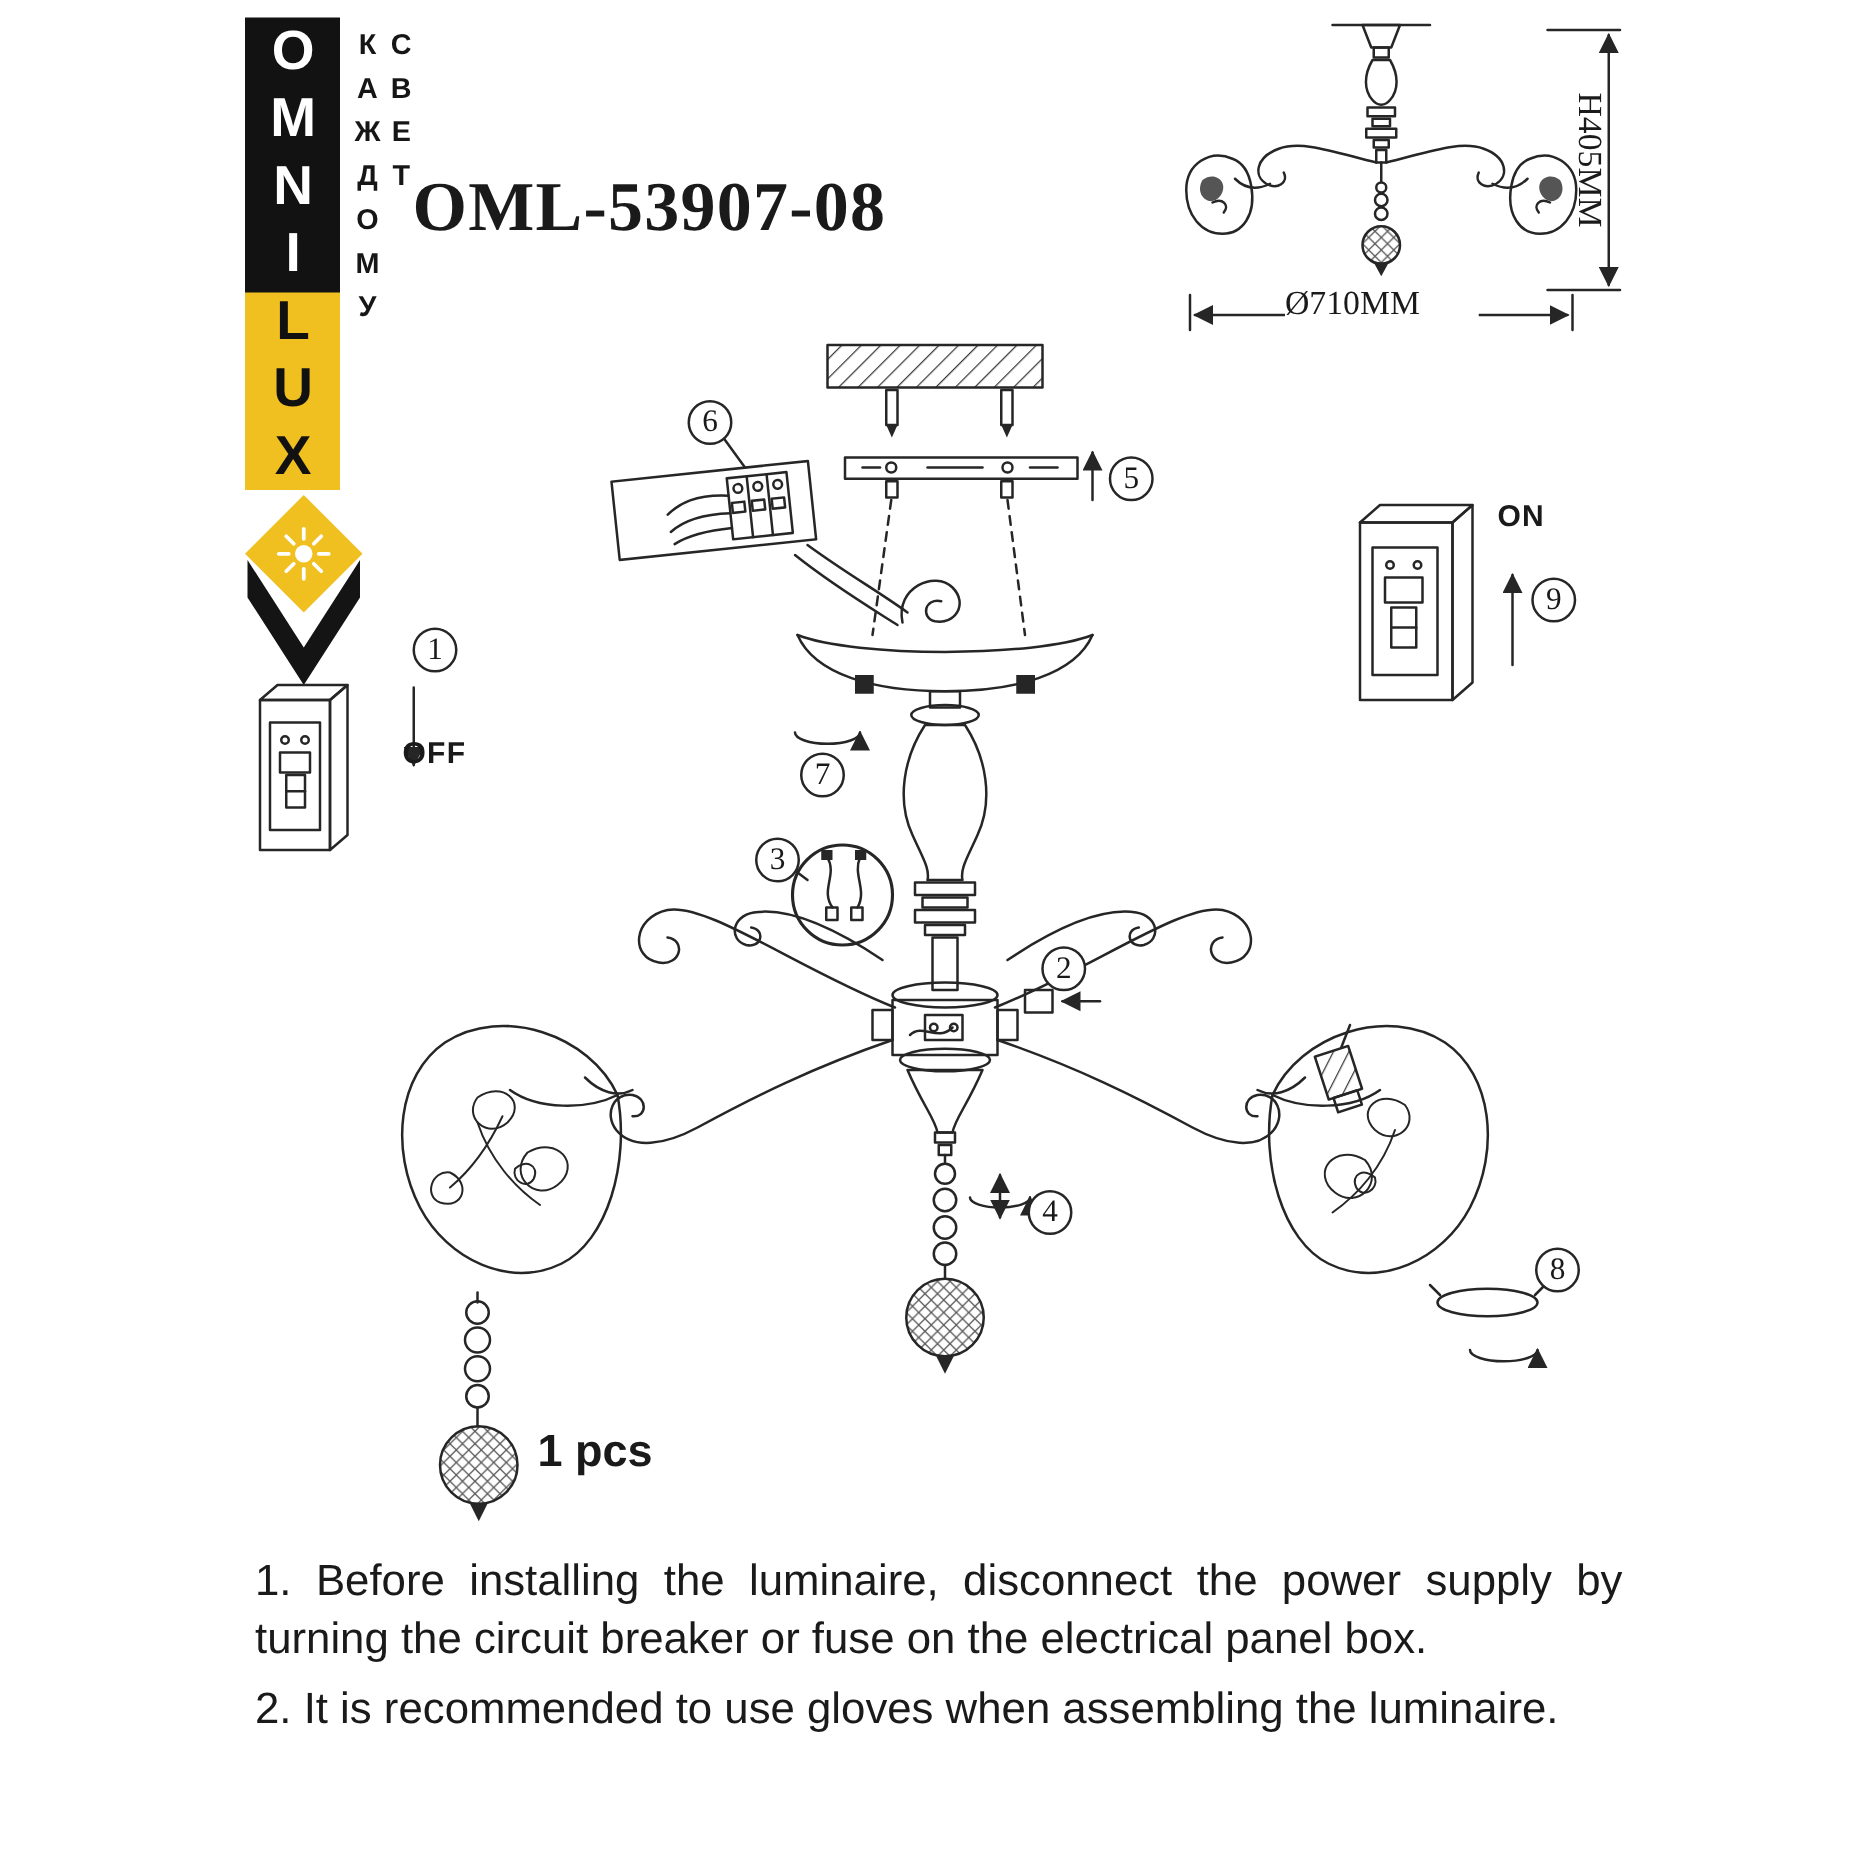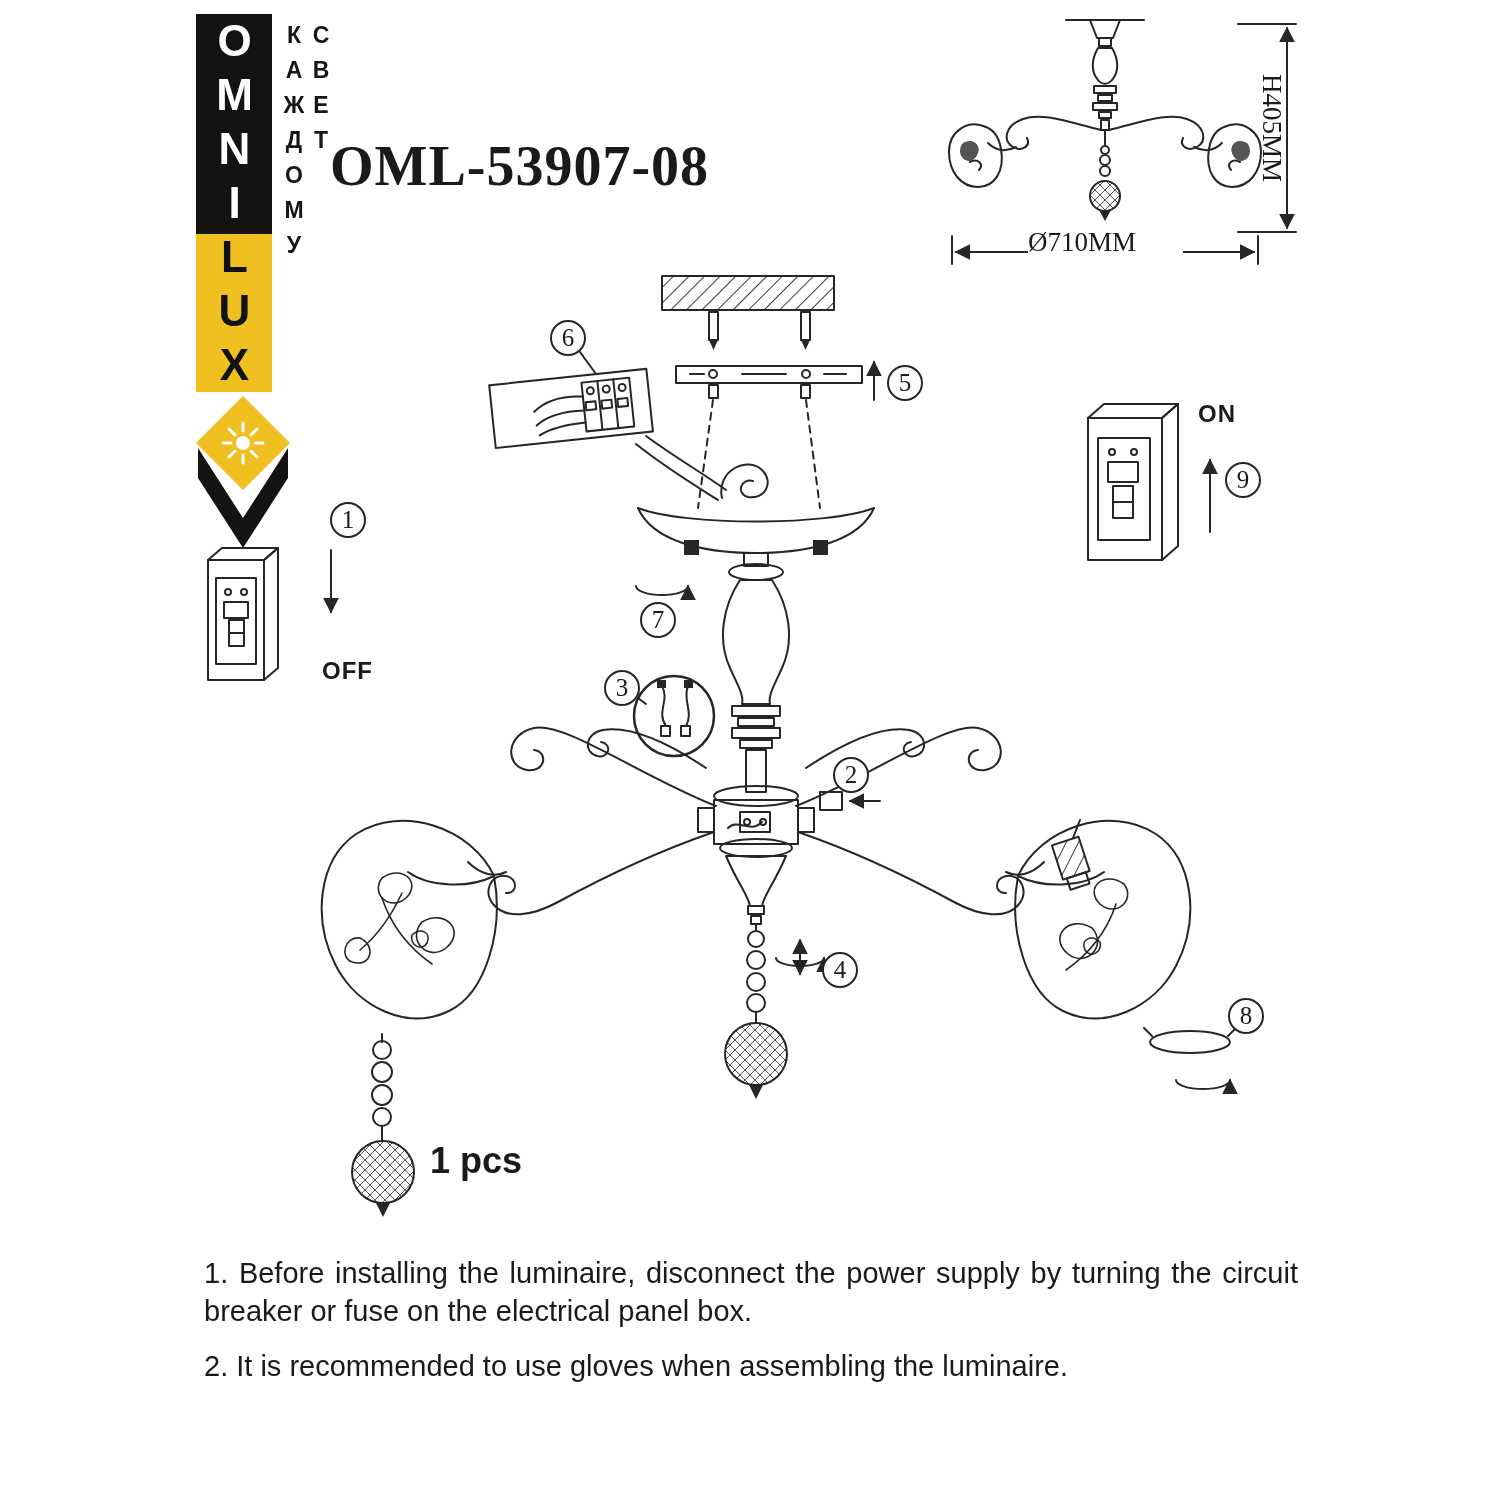--- a/index.html
+++ b/index.html
@@ -24,21 +24,21 @@
   .dim-h{position:absolute;left:1256px;top:74px;font-family:"Liberation Serif",serif;font-size:27px;
          writing-mode:vertical-rl;}
   
   .step-circle{position:absolute;width:36px;height:36px;border:2.5px solid #262626;border-radius:50%;
                background:#fff;display:flex;align-items:center;justify-content:center;
                font-family:"Liberation Serif",serif;font-size:25px;box-sizing:border-box;}
   .switch-label{position:absolute;font-size:24px;font-weight:700;letter-spacing:1px;}
   .pcs-label{position:absolute;left:430px;top:1140px;font-size:36px;font-weight:700;}
   
   .instructions{position:absolute;left:204px;top:1238px;width:1094px;}
-  .instructions p{margin:16px 0 10px 0;font-size:29px;line-height:1.32;text-align:justify;}
+  .instructions p{margin:4px 0 10px 0;font-size:35px;line-height:1.32;text-align:justify;}
   .instructions p:last-child{margin-bottom:0;}
 </style>
 </head>
 <body>
 
 <div class="page">
 
   <svg class="art" viewBox="0 0 1500 1500" xmlns="http://www.w3.org/2000/svg">
     <defs>
       <pattern id="hatch" width="11" height="11" patternUnits="userSpaceOnUse" patternTransform="rotate(45)">
@@ -300,21 +300,21 @@
   <div class="step-circle" style="left:330px;top:502px;">1</div>
   <div class="step-circle" style="left:833px;top:757px;">2</div>
   <div class="step-circle" style="left:604px;top:670px;">3</div>
   <div class="step-circle" style="left:822px;top:952px;">4</div>
   <div class="step-circle" style="left:887px;top:365px;">5</div>
   <div class="step-circle" style="left:550px;top:320px;">6</div>
   <div class="step-circle" style="left:640px;top:602px;">7</div>
   <div class="step-circle" style="left:1228px;top:998px;">8</div>
   <div class="step-circle" style="left:1225px;top:462px;">9</div>
 
-  <div class="switch-label" style="left:322px;top:657px;text-align:center;">OFF</div>
+  <div class="switch-label" style="left:322px;top:589px;text-align:center;">OFF</div>
   <div class="switch-label" style="left:1198px;top:400px;">ON</div>
   <div class="pcs-label">1 pcs</div>
 
   <div class="instructions">
     <p>1. Before installing the luminaire, disconnect the power supply by turning the circuit breaker or fuse on the electrical panel box.</p>
     <p>2. It is recommended to use gloves when assembling the luminaire.</p>
   </div>
 
 </div>
 

